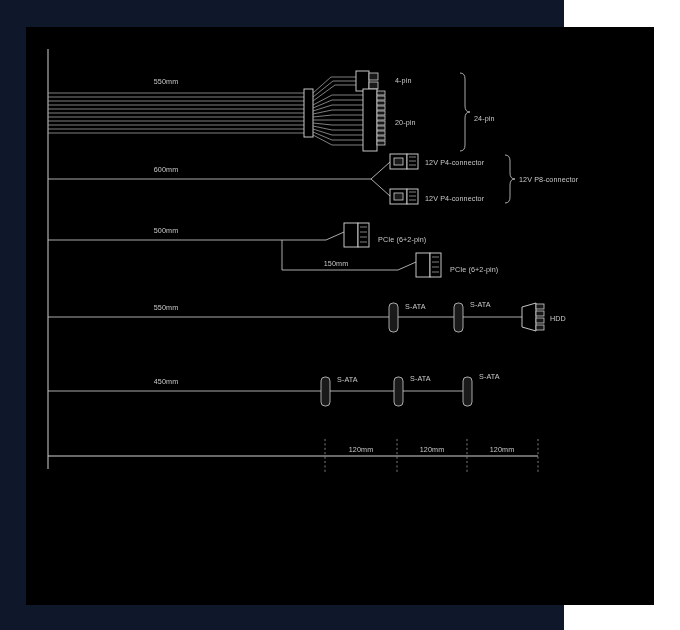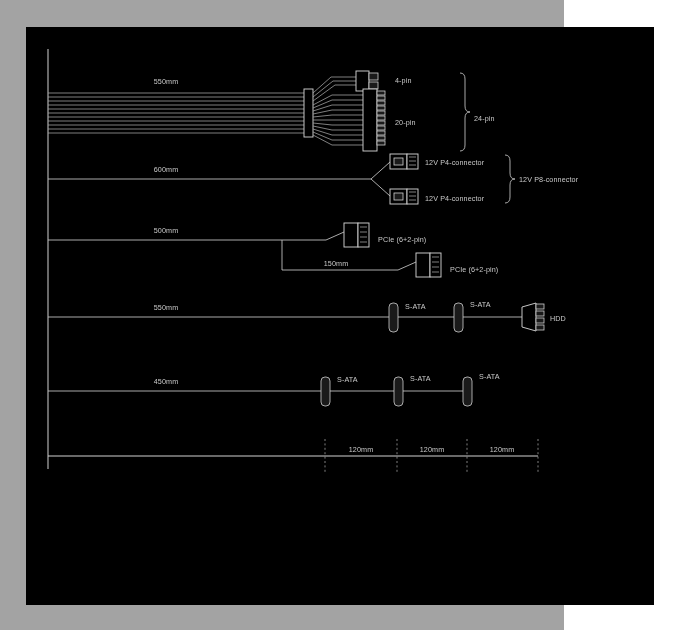--- a/index.html
+++ b/index.html
@@ -10,21 +10,21 @@
   body {
     width: 680px;
     height: 630px;
     font-family: "Liberation Sans", sans-serif;
     overflow: hidden;
   }
   #page {
     position: relative;
     width: 564px;
     height: 630px;
-    background: #a3a3a3;
+    background: #0f172a;
   }
   #canvas-wrap {
     position: absolute;
     left: 26px;
     top: 27px;
     width: 628px;
     height: 578px;
     background: #000000;
   }
   #diagram {

